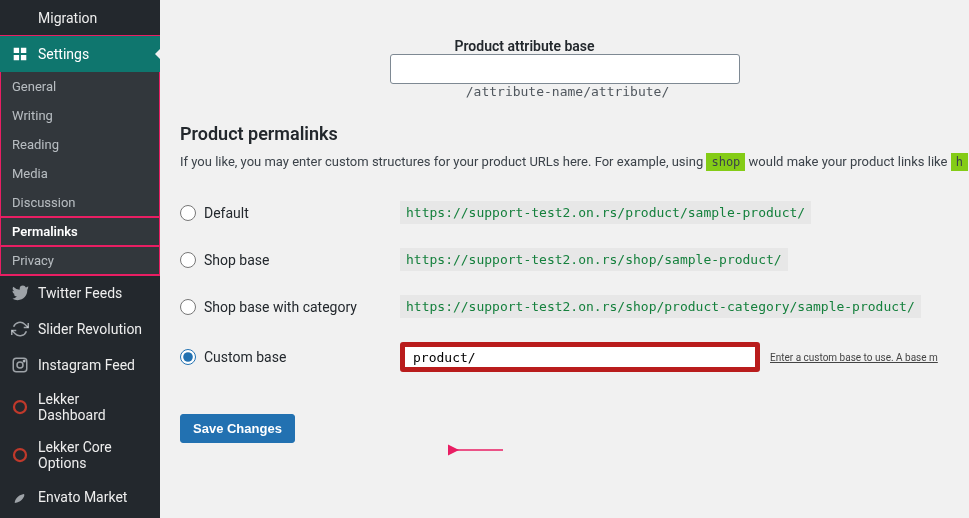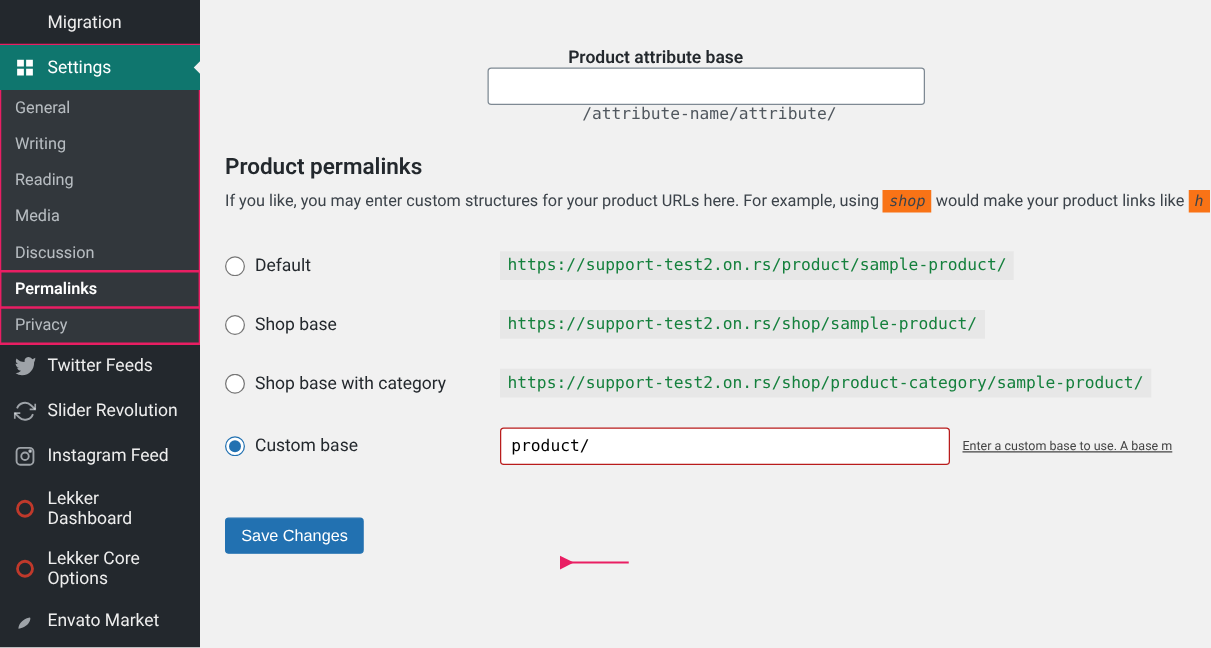--- a/index.html
+++ b/index.html
@@ -103,25 +103,24 @@
     margin: 10px 0 10px 0;
     color: #23282d;
   }
   .desc {
     font-size: 13px;
     color: #3c434a;
     margin-bottom: 20px;
     white-space: nowrap;
   }
   .tagcode {
-    background: #f97316;
+    background: #84cc16;
     padding: 2px 5px;
     font-family: Consolas, Monaco, monospace;
     font-size: 12px;
-    font-style: italic;
   }
   .perm-row {
     display: flex;
     align-items: center;
     padding: 12px 0;
   }
   .perm-row .radio-wrap {
     width: 220px;
     display: flex;
     gap: 8px;
@@ -136,21 +135,21 @@
     font-family: Consolas, Monaco, monospace;
     font-size: 13px;
     background: #e7e7e7;
     color: #15803d;
     padding: 4px 6px;
     display: inline-block;
   }
   .custom-input {
     width: 360px;
     height: 30px;
-    border: 1px solid #b91c1c;
+    border: 5px solid #b91c1c;
     border-radius: 3px;
     padding: 4px 8px;
     font-family: Consolas, Monaco, monospace;
     font-size: 13px;
     background: #fff;
   }
   .hint {
     margin-left: 10px;
     color: #444;
     font-size: 10px;
@@ -159,20 +158,21 @@
   }
   .save-btn {
     margin-top: 30px;
     background: #2271b1;
     border: 1px solid #2271b1;
     color: #fff;
     padding: 6px 12px;
     font-size: 13px;
     border-radius: 3px;
     cursor: pointer;
+    font-weight: bold;
   }
   .arrow-annot {
     position: absolute;
     left: 288px;
     top: 440px;
     pointer-events: none;
   }
   .icon-slot svg { width: 18px; height: 18px; }
 </style>
 </head>

